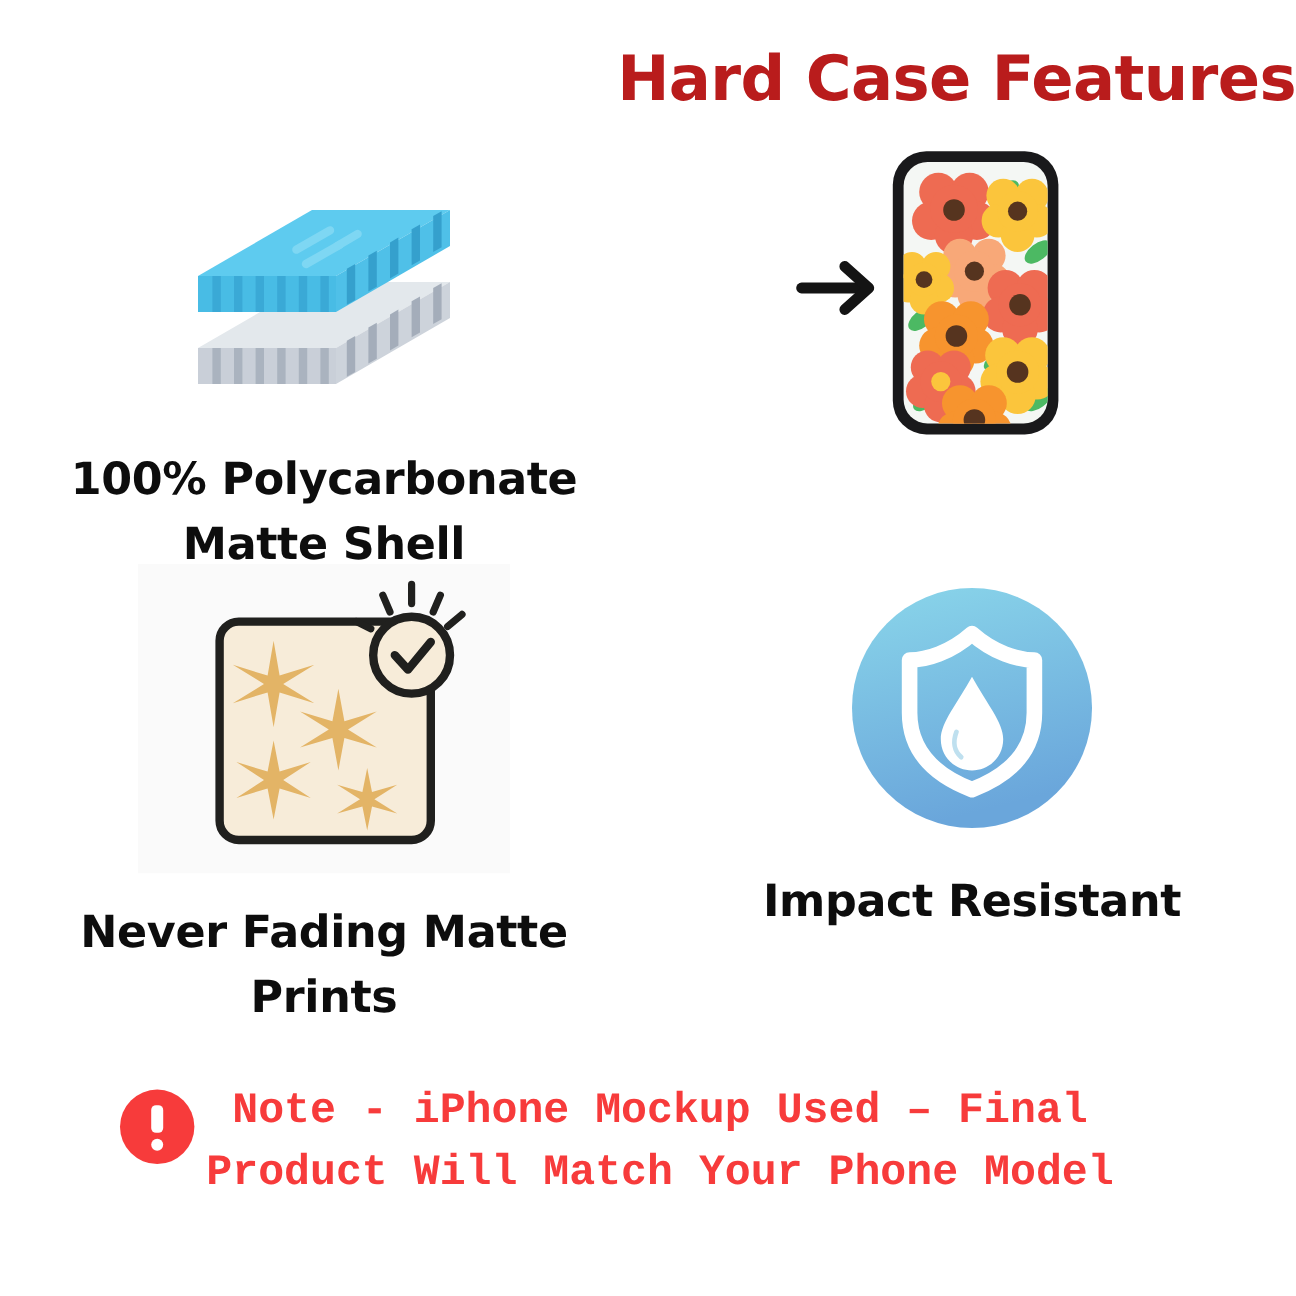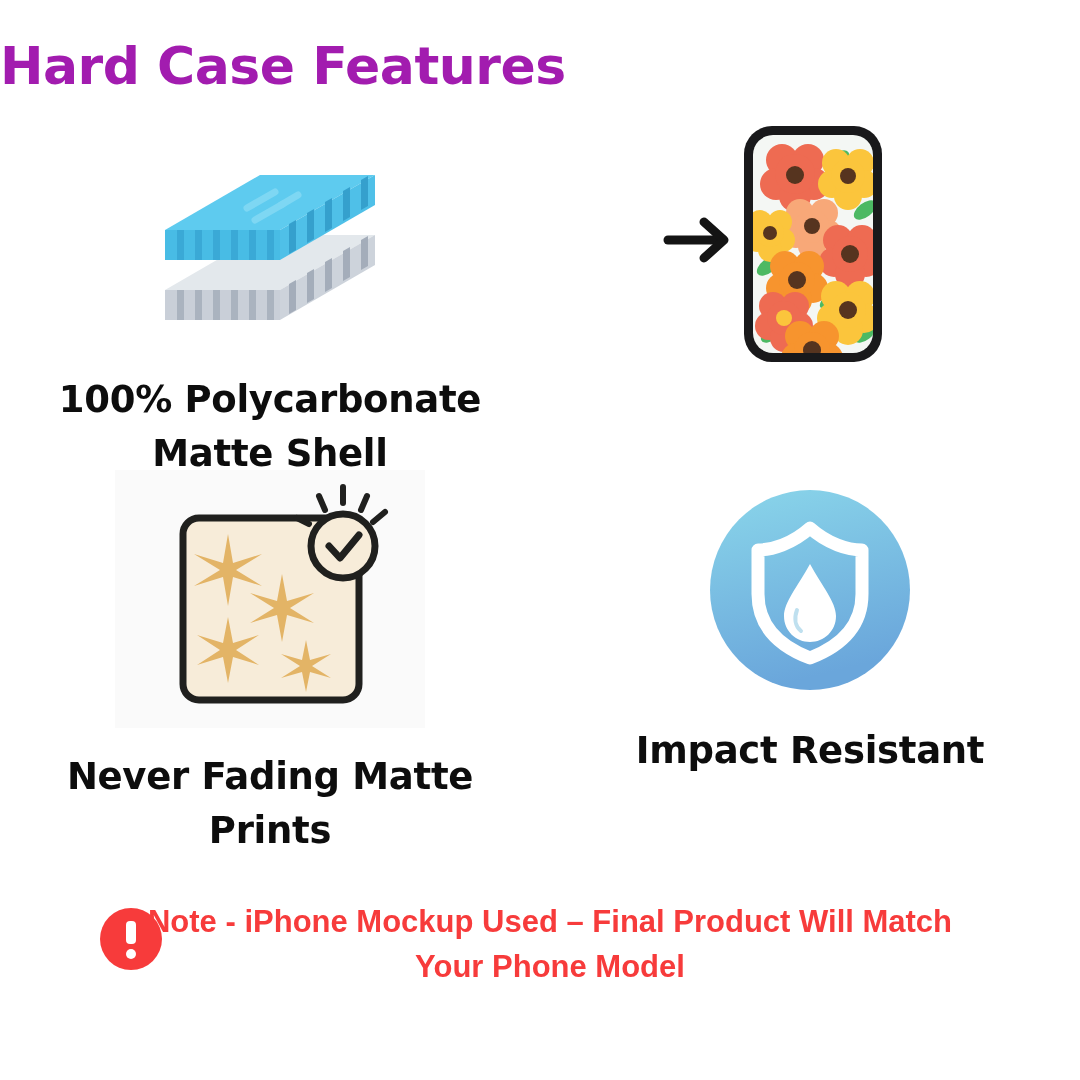--- a/index.html
+++ b/index.html
@@ -15,25 +15,25 @@
     font-family: "Liberation Sans", sans-serif;
     -webkit-font-smoothing: antialiased;
   }
 
   
   .page-title {
     position: absolute;
     top: 36px;
     left: 0;
     width: 1080px;
-    text-align: left;
+    text-align: right;
     font-size: 52px;
     font-weight: 700;
     letter-spacing: -0.5px;
-    color: #a21caf;
+    color: #b91c1c;
     font-family: "DejaVu Sans", sans-serif;
   }
 
   
   .features {
     position: absolute;
     top: 130px;
     left: 0;
     width: 864px;
     height: 760px;
@@ -93,24 +93,24 @@
     position: absolute;
     left: 50%; top: 41px;
     margin-left: -5px;
     width: 10px; height: 10px;
     background: #ffffff;
     border-radius: 50%;
   }
   .note-text {
     width: 860px;
     text-align: center;
-    font-size: 31px;
+    font-size: 36px;
     font-weight: 700;
     line-height: 1.45;
-    font-family: Liberation Sans, sans-serif;
+    font-family: Liberation Mono, monospace;
     margin-left: -60px;
   }
 </style>
 </head>
 <body>
 
 <div class="page-title">Hard Case Features</div>
 
 <div class="features">
 

